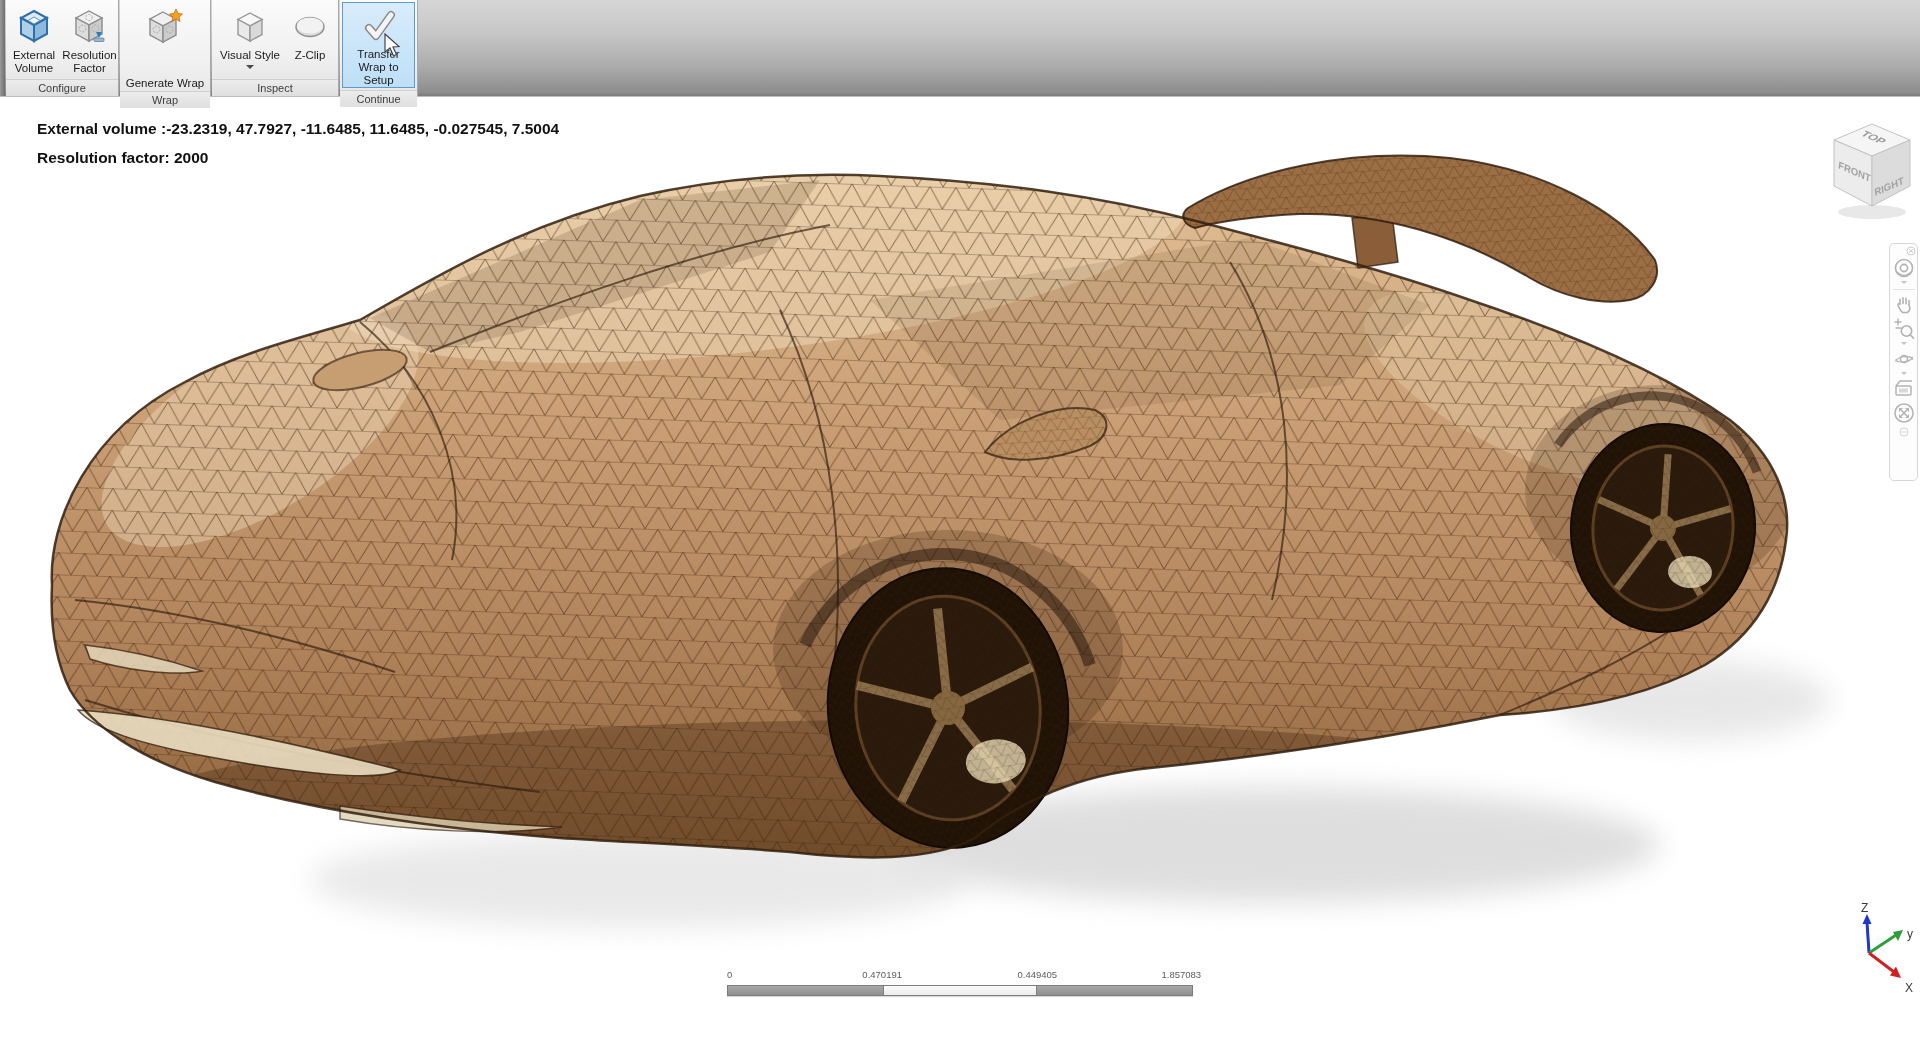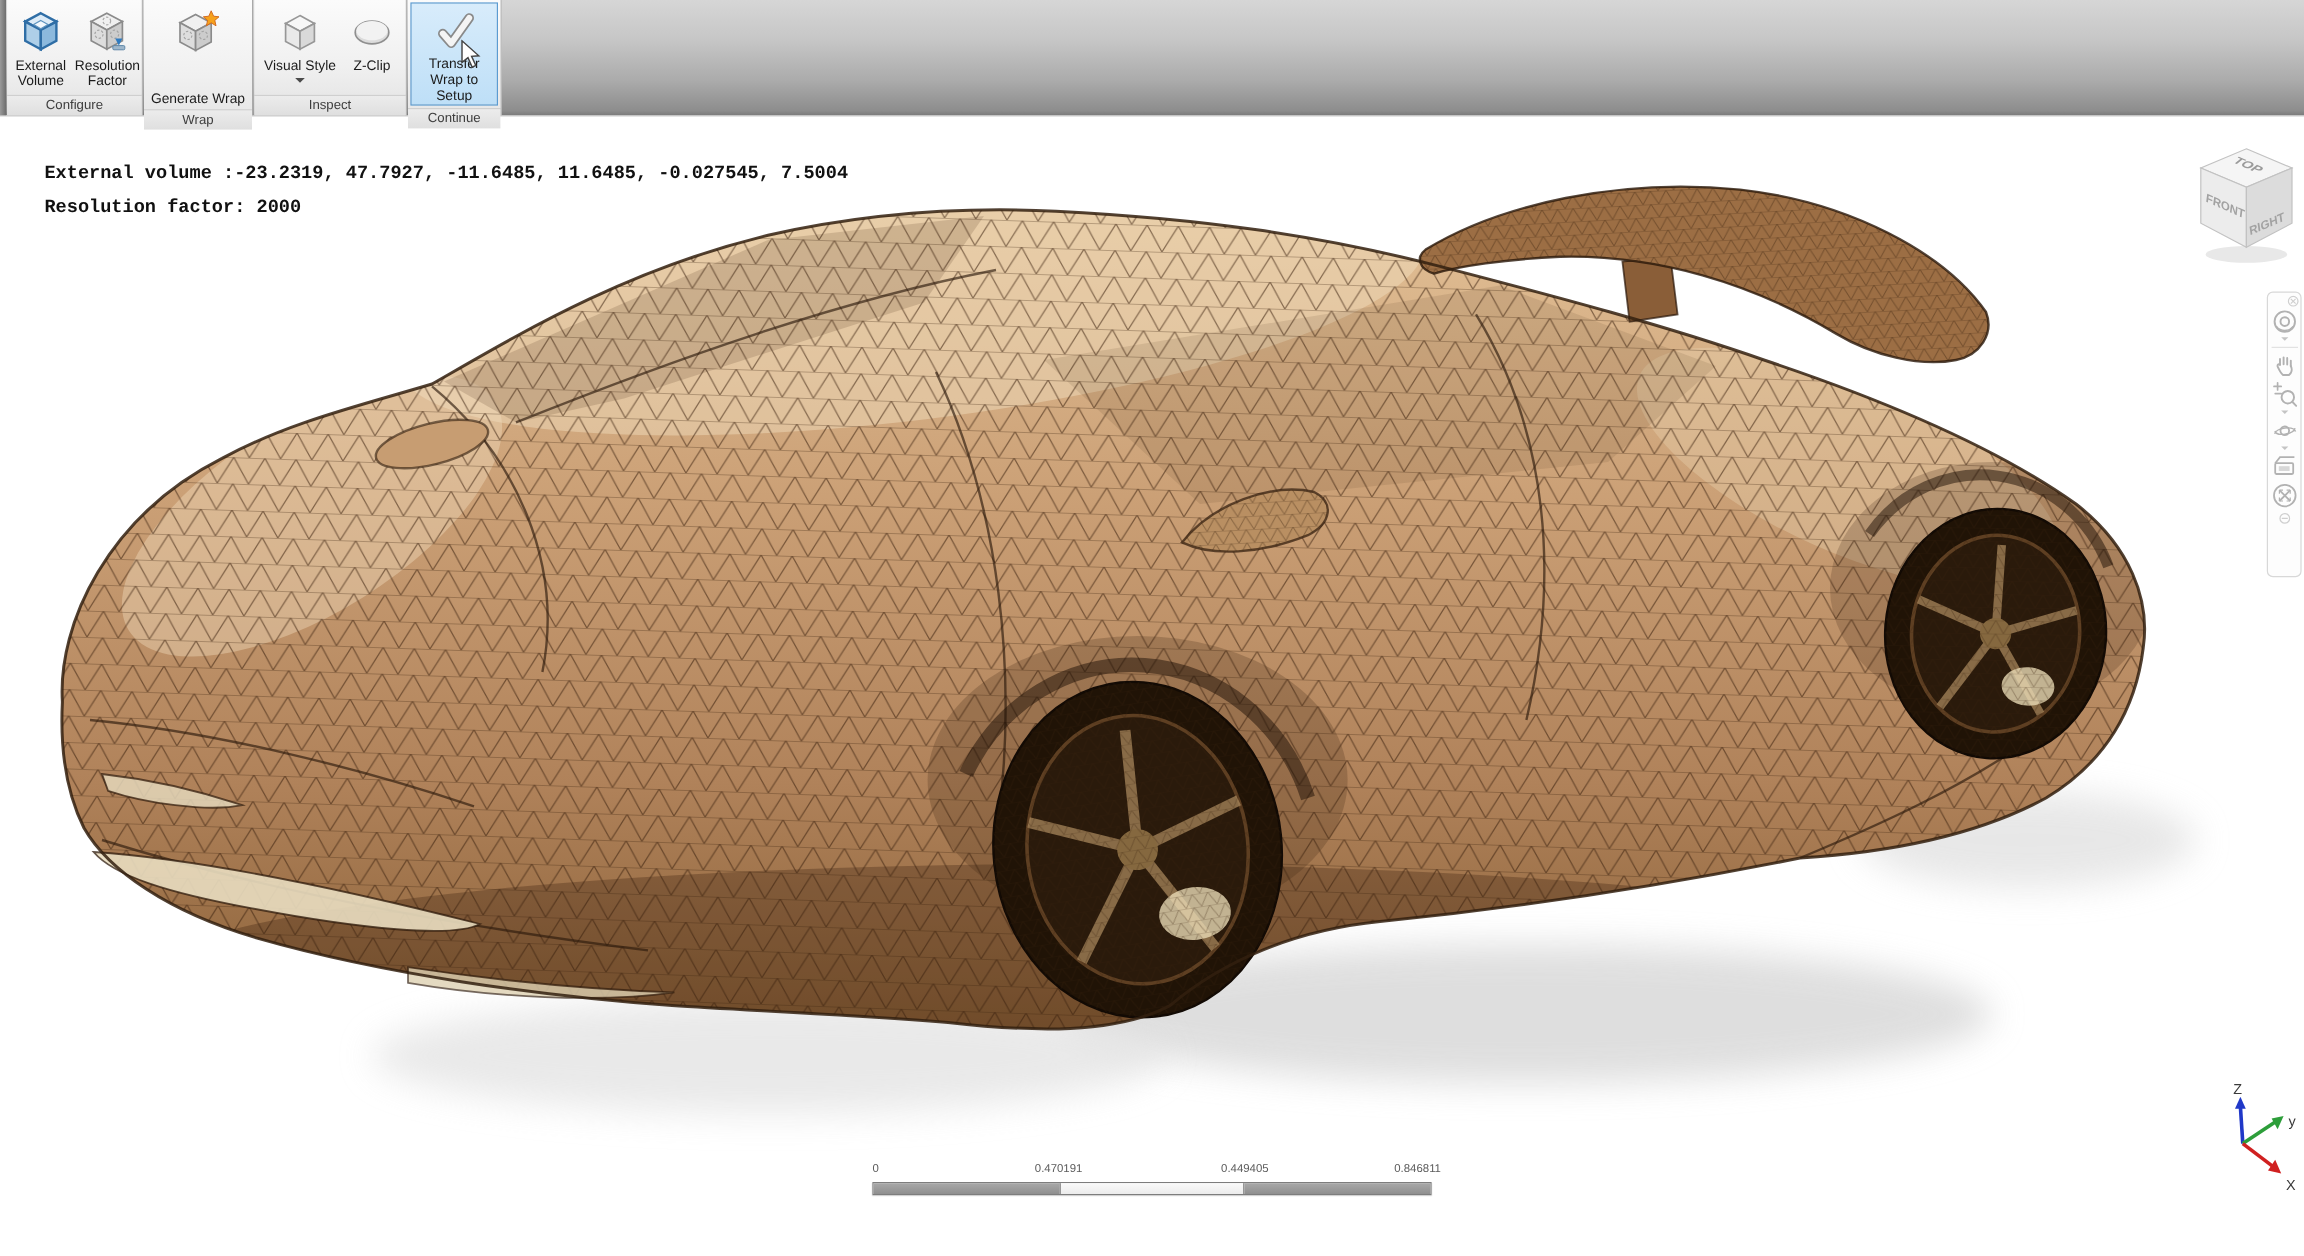--- a/index.html
+++ b/index.html
@@ -38,22 +38,22 @@
   .rbtn .ricon { width:36px; height:38px; display:block; margin-bottom:3px; }
   .rbtn.highlight {
     background:linear-gradient(#d8ecfb,#bedff7);
     border:1px solid #5b9bd1;
   }
   .caret-down { width:0; height:0; border-left:4px solid transparent; border-right:4px solid transparent;
     border-top:4px solid #4a4a4a; margin-top:3px; }
   .cursor-arrow { position:absolute; left:383px; top:33px; z-index:50; pointer-events:none; }
 
   
-  .info-overlay { position:absolute; left:37px; top:130px; font-weight:bold; font-size:15.5px;
-    color:#111; line-height:29px; white-space:nowrap;font-family:Liberation Mono, monospace; }
+  .info-overlay { position:absolute; left:37px; top:114px; font-weight:bold; font-size:15.5px;
+    color:#111; line-height:29px; white-space:nowrap; }
 
   
   .viewcube { position:absolute; left:1822px; top:116px; }
 
   
   .navbar {
     position:absolute; left:1889px; top:243px; width:29px; height:238px;
     background:rgba(253,253,253,0.92); border:1px solid #d8d8d8; border-radius:5px;
     display:flex; flex-direction:column; align-items:center; padding-top:2px;
   }
@@ -366,21 +366,21 @@
           <path d="M2.5 5 H7.5" stroke="#cfcfcf" stroke-width="1"></path>
         </svg>
     </div>
   </div>
 
   <div class="scalebar">
     <div class="scalebar-labels">
       <span style="left:0;">0</span>
       <span style="left:33.3%;">0.470191</span>
       <span style="left:66.6%;">0.449405</span>
-      <span style="left:97.5%;">0.846811</span>
+      <span style="left:97.5%;">1.857083</span>
     </div>
     <div class="scalebar-bar">
       <div class="scalebar-seg seg-dark" style="width:33.3%;"></div>
       <div class="scalebar-seg seg-light" style="width:33.3%;"></div>
       <div class="scalebar-seg seg-dark" style="width:33.4%;"></div>
     </div>
   </div>
 
   <svg class="axis-triad" width="70" height="100">
     <g stroke-width="3" fill="none">

